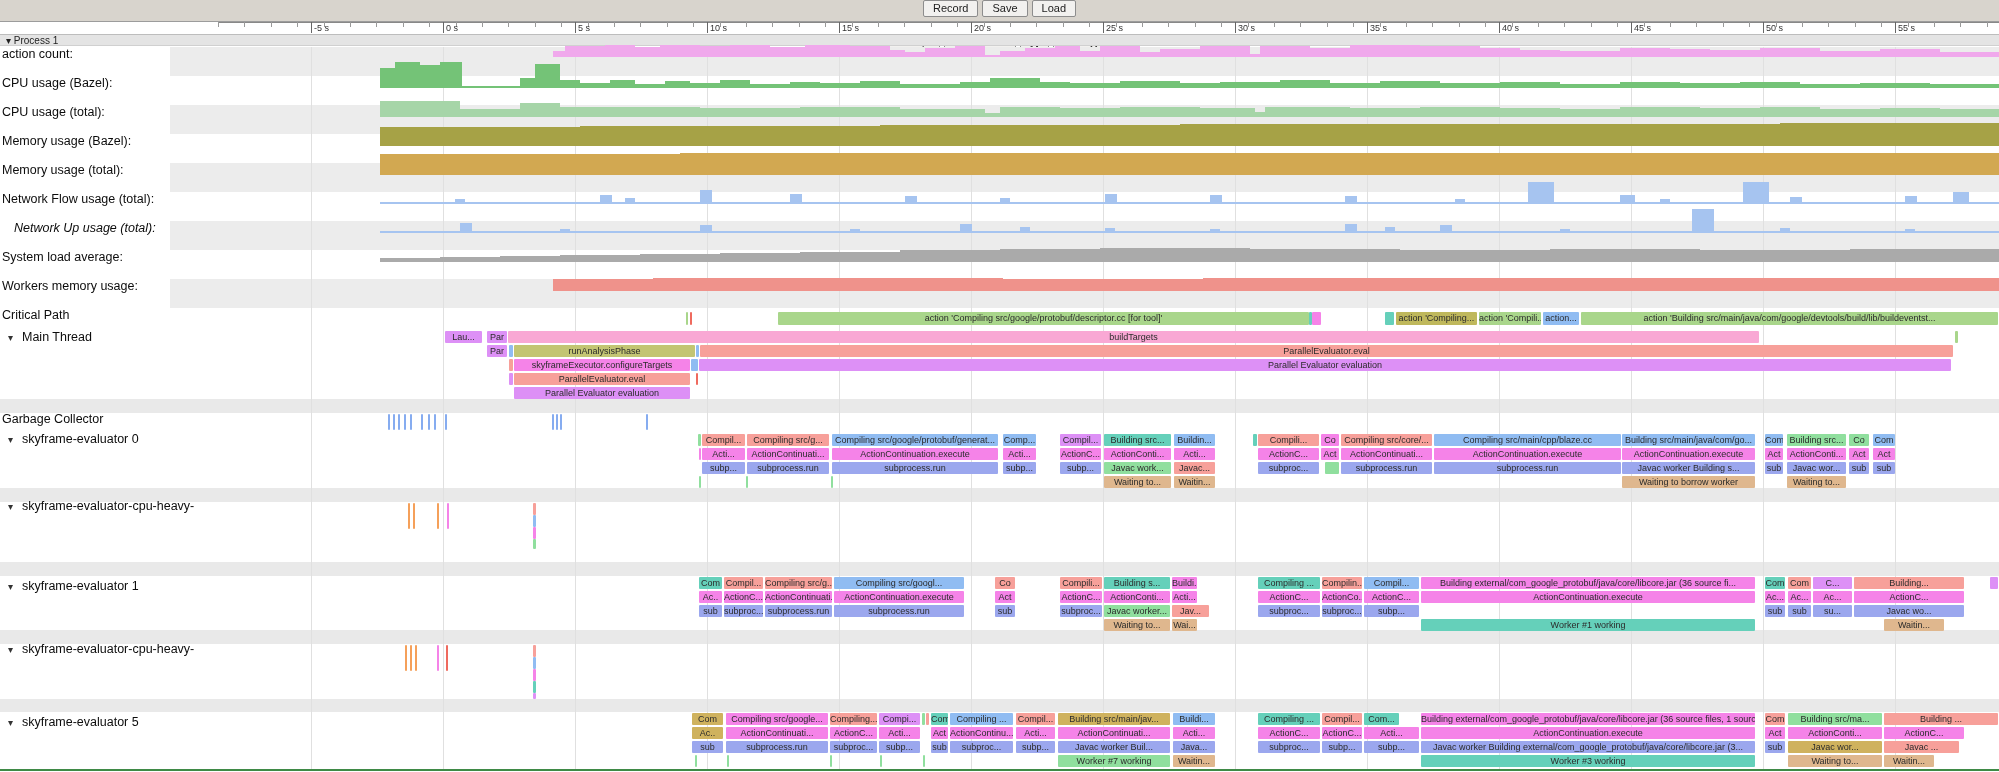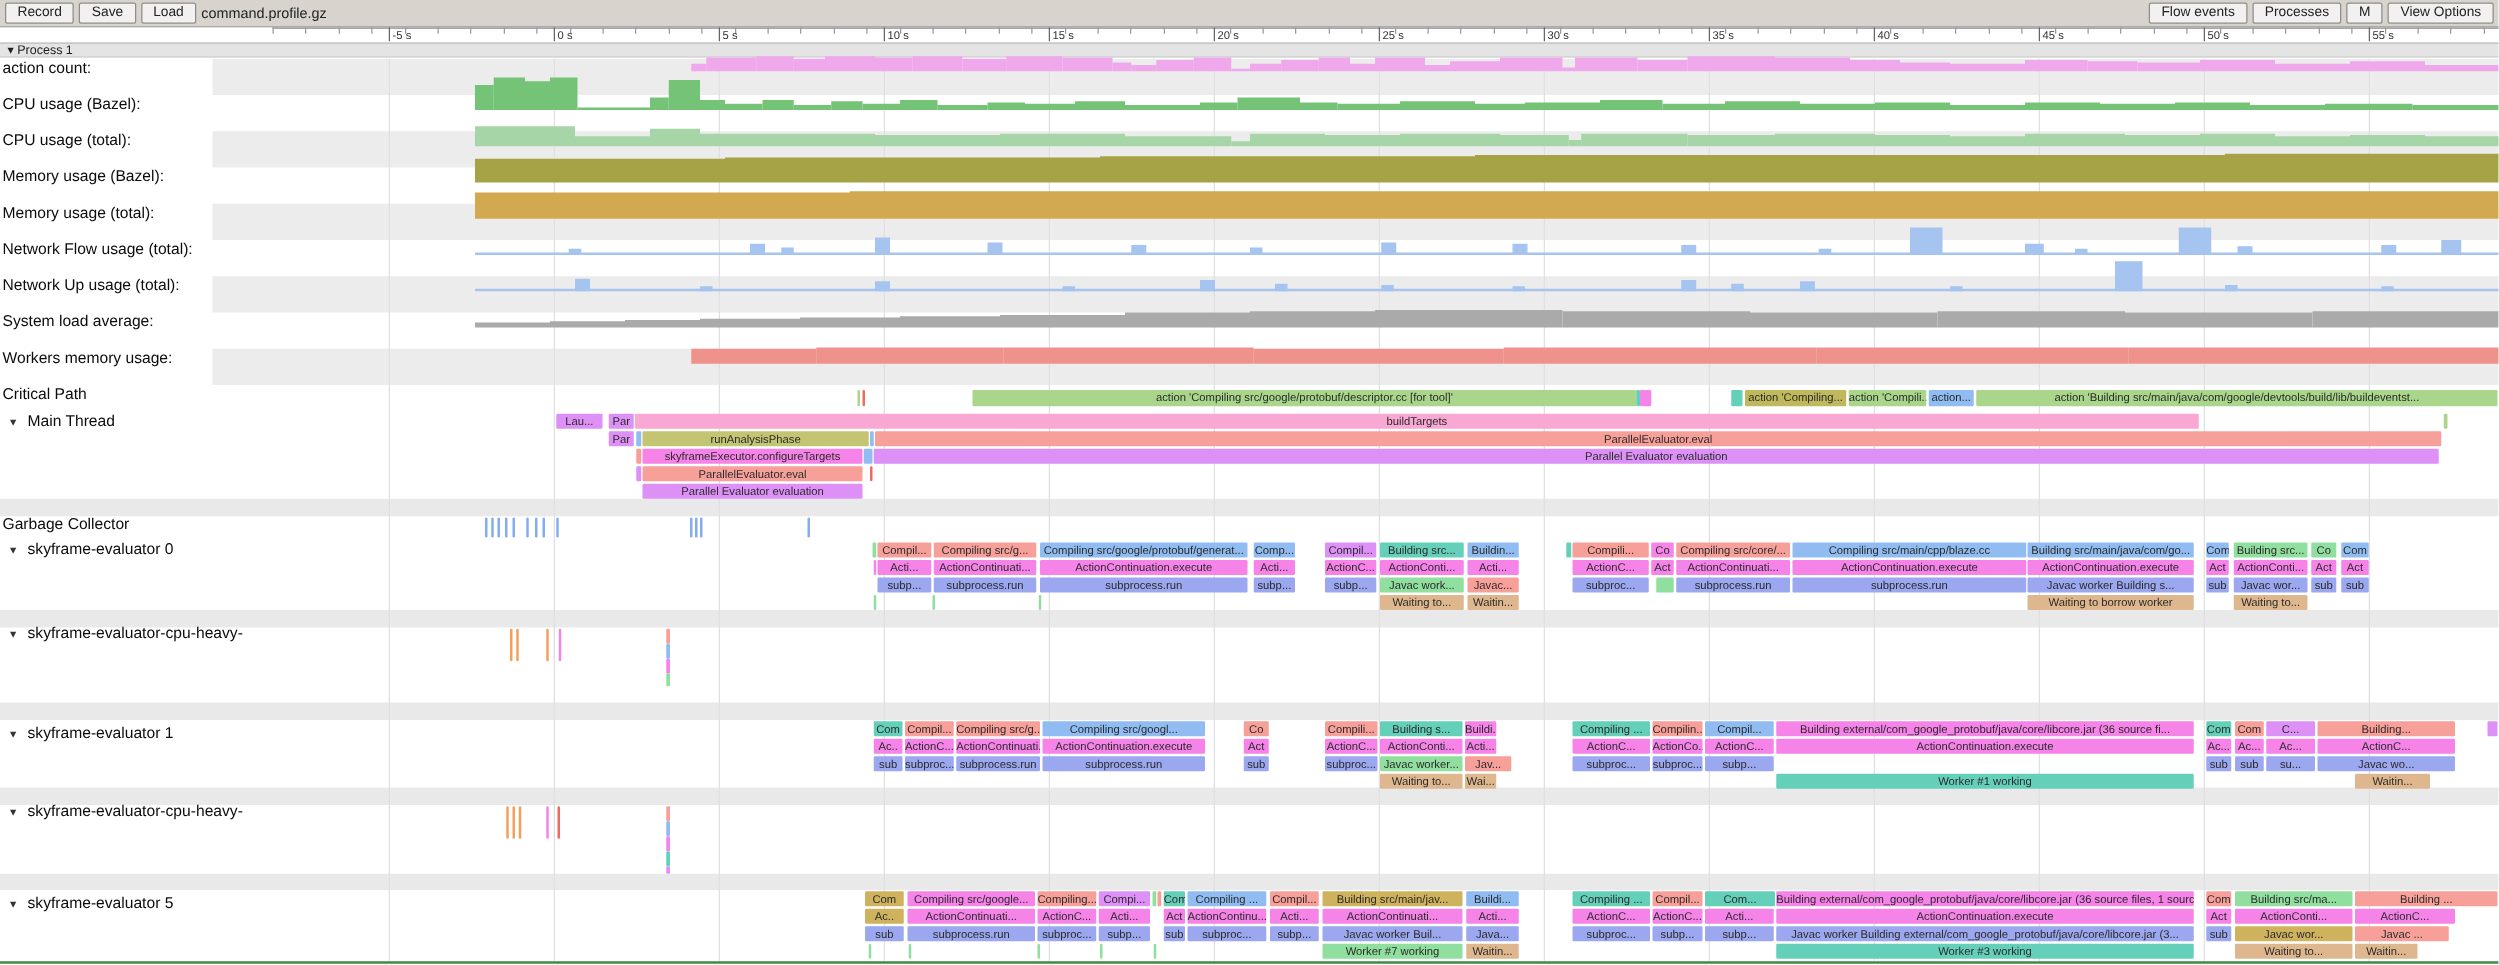--- a/index.html
+++ b/index.html
@@ -1,19 +1,19 @@
 <!DOCTYPE html>
 <html><head>
 <meta charset="utf-8">
 <style>
   html,body{margin:0;padding:0;background:#fff;}
   .app{position:relative;width:1999px;height:772px;overflow:hidden;background:#fff;
        font-family:"Liberation Sans",sans-serif;-webkit-font-smoothing:antialiased;}
   .toolbar{position:absolute;left:0;top:0;width:1999px;height:22px;background:#d8d4cd;
-           border-bottom:1px solid #9c9c9c;display:flex;align-items:center;gap:4px;padding:0 4px;box-sizing:border-box;}
+           border-bottom:1px solid #9c9c9c;display:flex;align-items:center;gap:4px;padding:0 4px;box-sizing:border-box;flex-direction:column;}
   .tbtn{height:17px;padding:0 9px;font-size:11px;font-family:"Liberation Sans",sans-serif;
         background:#f2f1ef;border:1px solid #8d8d8d;border-radius:2px;color:#222;line-height:15px;}
   .filename{font-size:11.5px;color:#222;}
   .spacer{flex:1;}
   .ruler{position:absolute;left:0;top:22px;width:1999px;height:12px;background:#fff;}
   .ruler-line{position:absolute;left:218px;right:0;top:0;height:1px;background:#888;}
   .tick-major{position:absolute;top:0;width:1px;height:11px;background:#666;}
   .tick-minor{position:absolute;top:0;width:1px;height:5px;background:#999;}
   .tick-label{position:absolute;top:1px;font-size:9px;color:#333;white-space:nowrap;}
   .process-band{position:absolute;left:0;top:34px;width:1999px;height:12px;background:#e4e4e4;
@@ -549,21 +549,21 @@
         <div class="slice" title="Compi..." style="left: 879px; width: 41px; top: 713px; height: 12px; line-height: 12px; background: rgb(221, 144, 246);">Compi...</div>
         <div class="slice" style="left: 922px; width: 3px; top: 713px; height: 12px; line-height: 12px; background: rgb(144, 223, 158);"></div>
         <div class="slice" style="left: 926px; width: 3px; top: 713px; height: 12px; line-height: 12px; background: rgb(247, 160, 154);"></div>
         <div class="slice" title="Com" style="left: 931px; width: 17px; top: 713px; height: 12px; line-height: 12px; background: rgb(101, 208, 186);">Com</div>
         <div class="slice" title="Compiling ..." style="left: 950px; width: 63px; top: 713px; height: 12px; line-height: 12px; background: rgb(144, 188, 242);">Compiling ...</div>
         <div class="slice" title="Compil..." style="left: 1016px; width: 39px; top: 713px; height: 12px; line-height: 12px; background: rgb(247, 160, 154);">Compil...</div>
         <div class="slice" title="Building src/main/jav..." style="left: 1058px; width: 112px; top: 713px; height: 12px; line-height: 12px; background: rgb(207, 178, 94);">Building src/main/jav...</div>
         <div class="slice" title="Buildi..." style="left: 1173px; width: 42px; top: 713px; height: 12px; line-height: 12px; background: rgb(144, 188, 242);">Buildi...</div>
         <div class="slice" title="Compiling ..." style="left: 1258px; width: 62px; top: 713px; height: 12px; line-height: 12px; background: rgb(101, 208, 186);">Compiling ...</div>
         <div class="slice" title="Compil..." style="left: 1322px; width: 40px; top: 713px; height: 12px; line-height: 12px; background: rgb(247, 160, 154);">Compil...</div>
-        <div class="slice" title="Com..." style="left: 1364px; width: 56px; top: 713px; height: 12px; line-height: 12px; background: rgb(101, 208, 186);">Com...</div>
+        <div class="slice" title="Com..." style="left: 1364px; width: 35px; top: 713px; height: 12px; line-height: 12px; background: rgb(101, 208, 186);">Com...</div>
         <div class="slice" title="Building external/com_google_protobuf/java/core/libcore.jar (36 source files, 1 source jar)" style="left: 1421px; width: 334px; top: 713px; height: 12px; line-height: 12px; background: rgb(245, 131, 232);">Building external/com_google_protobuf/java/core/libcore.jar (36 source files, 1 source jar)</div>
         <div class="slice" title="Com" style="left: 1765px; width: 20px; top: 713px; height: 12px; line-height: 12px; background: rgb(247, 160, 154);">Com</div>
         <div class="slice" title="Building src/ma..." style="left: 1788px; width: 94px; top: 713px; height: 12px; line-height: 12px; background: rgb(144, 223, 158);">Building src/ma...</div>
         <div class="slice" title="Building ..." style="left: 1884px; width: 114px; top: 713px; height: 12px; line-height: 12px; background: rgb(247, 160, 154);">Building ...</div>
         <div class="slice" title="Ac.." style="left: 692px; width: 31px; top: 727px; height: 12px; line-height: 12px; background: rgb(207, 178, 94);">Ac..</div>
         <div class="slice" title="ActionContinuati..." style="left: 726px; width: 102px; top: 727px; height: 12px; line-height: 12px; background: rgb(245, 131, 232);">ActionContinuati...</div>
         <div class="slice" title="ActionC..." style="left: 830px; width: 47px; top: 727px; height: 12px; line-height: 12px; background: rgb(245, 131, 232);">ActionC...</div>
         <div class="slice" title="Acti..." style="left: 879px; width: 41px; top: 727px; height: 12px; line-height: 12px; background: rgb(245, 131, 232);">Acti...</div>
         <div class="slice" title="Act" style="left: 931px; width: 17px; top: 727px; height: 12px; line-height: 12px; background: rgb(245, 131, 232);">Act</div>
         <div class="slice" title="ActionContinu..." style="left: 950px; width: 63px; top: 727px; height: 12px; line-height: 12px; background: rgb(245, 131, 232);">ActionContinu...</div>
@@ -606,21 +606,21 @@
       </div>
       <div class="bottom-line" style="top: 769px;"></div>
     </div>
   <div id="sidebar">
       <div class="side-label" style="position: absolute; left: 2px; top: 47px;"><span>action count:</span></div>
       <div class="side-label" style="position: absolute; left: 2px; top: 76px;"><span>CPU usage (Bazel):</span></div>
       <div class="side-label" style="position: absolute; left: 2px; top: 105px;"><span>CPU usage (total):</span></div>
       <div class="side-label" style="position: absolute; left: 2px; top: 134px;"><span>Memory usage (Bazel):</span></div>
       <div class="side-label" style="position: absolute; left: 2px; top: 163px;"><span>Memory usage (total):</span></div>
       <div class="side-label" style="position: absolute; left: 2px; top: 192px;"><span>Network Flow usage (total):</span></div>
-      <div class="side-label" style="position: absolute; left: 2px; top: 221px;"><span>Network Up usage (total):</span></div>
+      <div class="side-label" style="position: absolute; left: 14px; top: 221px; font-style: italic;"><span>Network Up usage (total):</span></div>
       <div class="side-label" style="position: absolute; left: 2px; top: 250px;"><span>System load average:</span></div>
       <div class="side-label" style="position: absolute; left: 2px; top: 279px;"><span>Workers memory usage:</span></div>
       <div class="side-label" style="position: absolute; left: 2px; top: 308px;"><span>Critical Path</span></div>
       <div class="side-label" style="position: absolute; left: 8px; top: 330px;"><span class="side-arrow">▾</span><span>Main Thread</span></div>
       <div class="side-label" style="position: absolute; left: 2px; top: 412px;"><span>Garbage Collector</span></div>
       <div class="side-label" style="position: absolute; left: 8px; top: 432px;"><span class="side-arrow">▾</span><span>skyframe-evaluator 0</span></div>
       <div class="side-label" style="position: absolute; left: 8px; top: 499px;"><span class="side-arrow">▾</span><span>skyframe-evaluator-cpu-heavy-</span></div>
       <div class="side-label" style="position: absolute; left: 8px; top: 579px;"><span class="side-arrow">▾</span><span>skyframe-evaluator 1</span></div>
       <div class="side-label" style="position: absolute; left: 8px; top: 642px;"><span class="side-arrow">▾</span><span>skyframe-evaluator-cpu-heavy-</span></div>
       <div class="side-label" style="position: absolute; left: 8px; top: 715px;"><span class="side-arrow">▾</span><span>skyframe-evaluator 5</span></div>

